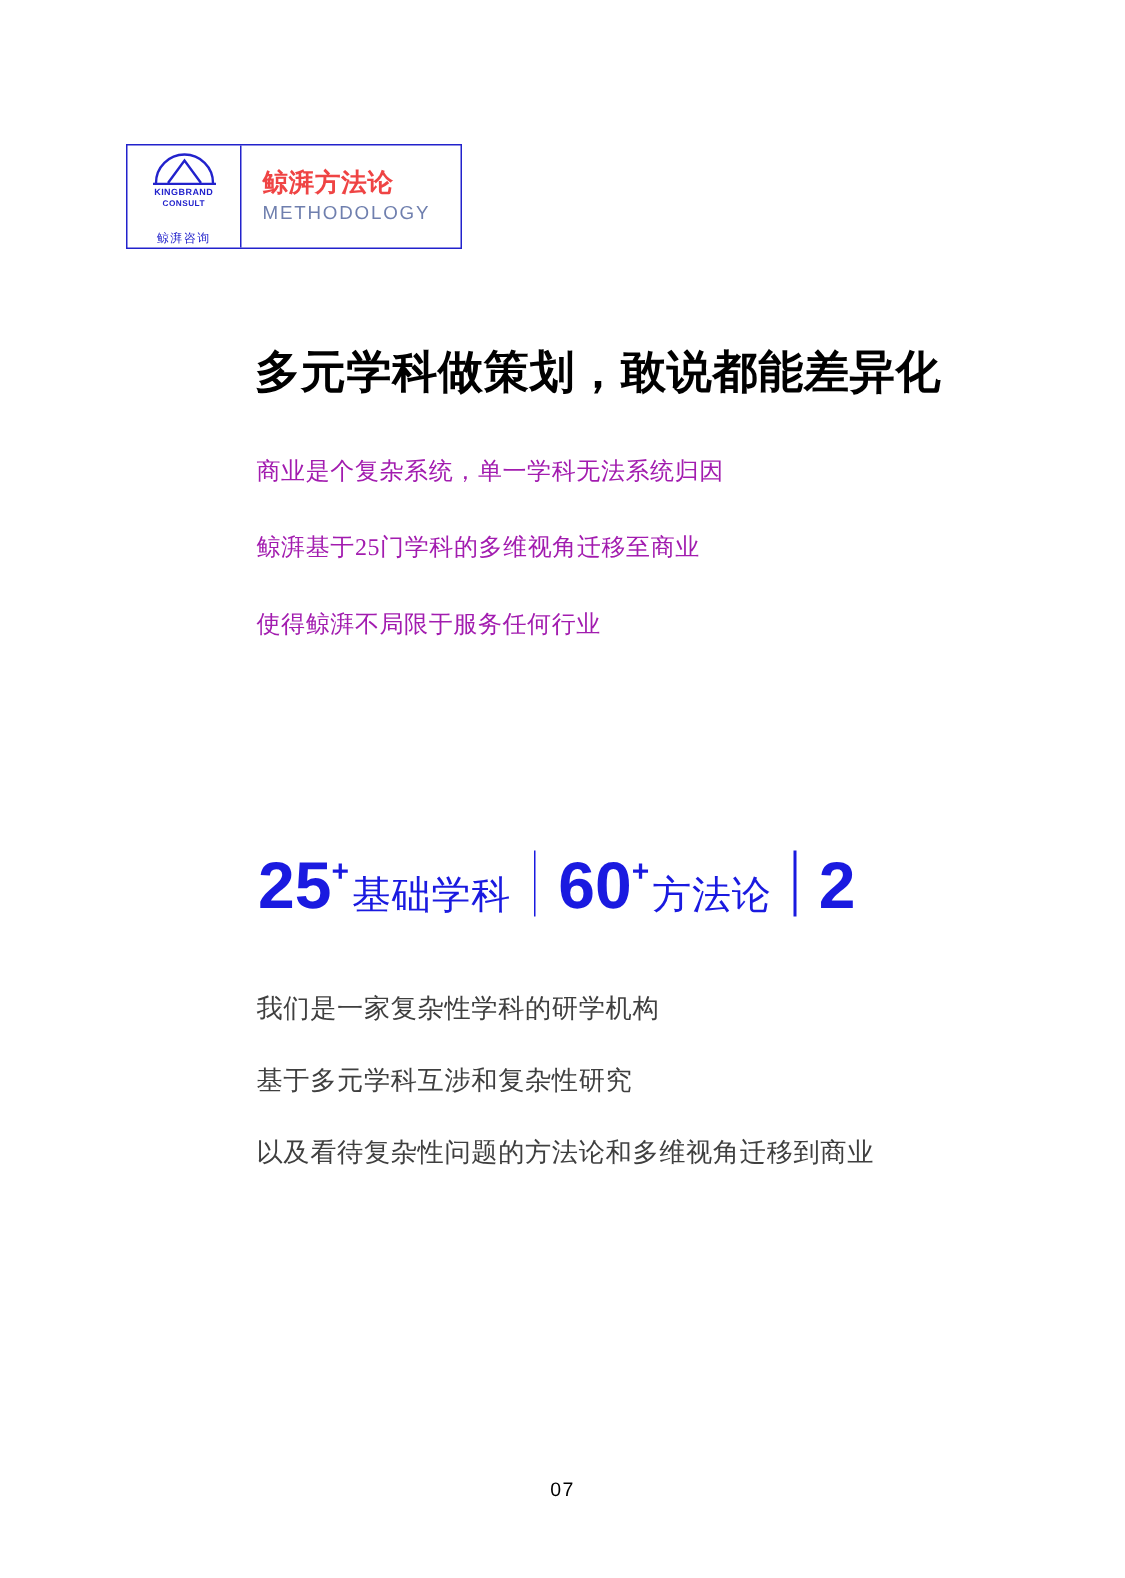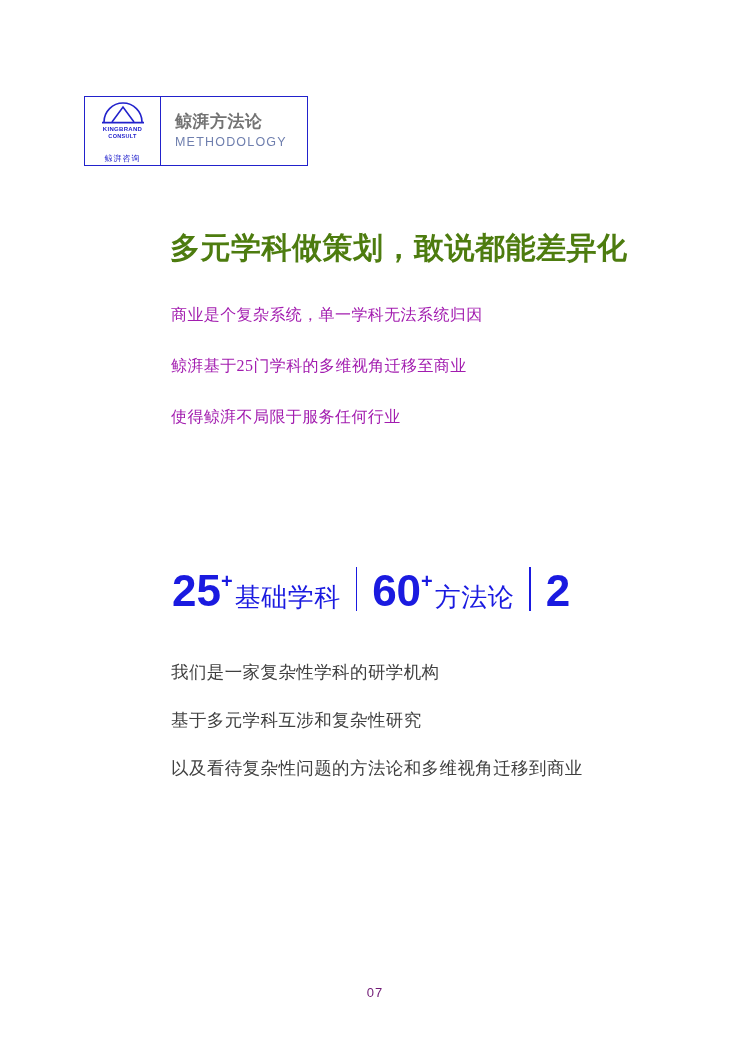--- a/index.html
+++ b/index.html
@@ -72,39 +72,39 @@
   .title-cell {
     flex: 1;
     display: flex;
     flex-direction: column;
     justify-content: center;
     padding-left: 14px;
   }
   .title-cn {
     font-size: 17px;
     font-weight: bold;
-    color: #737373;
+    color: #ef4444;
     line-height: 22px;
     letter-spacing: 0.5px;
   }
   .title-en {
     font-size: 12.5px;
     color: #6f7fae;
     line-height: 18px;
     letter-spacing: 1.2px;
   }
 
   
   .headline {
     position: absolute;
     left: 170px;
     top: 228px;
     font-size: 30px;
     font-weight: bold;
-    color: #4d7c0f;
+    color: #000000;
     letter-spacing: 0.5px;
     white-space: nowrap;
   }
 
   
   .intro {
     position: absolute;
     left: 171px;
     top: 302px;
     width: 520px;
@@ -178,21 +178,21 @@
   }
 
   
   .page-number {
     position: absolute;
     left: 0;
     right: 0;
     top: 985px;
     text-align: center;
     font-size: 13px;
-    color: #701a75;
+    color: #000000;
     letter-spacing: 1px;
   }
 </style>
 </head>
 <body>
 
 <div class="header-block">
   <div class="logo-cell">
     <div class="logo-mark">
       <svg width="46" height="24" viewBox="0 0 46 24" xmlns="http://www.w3.org/2000/svg">

